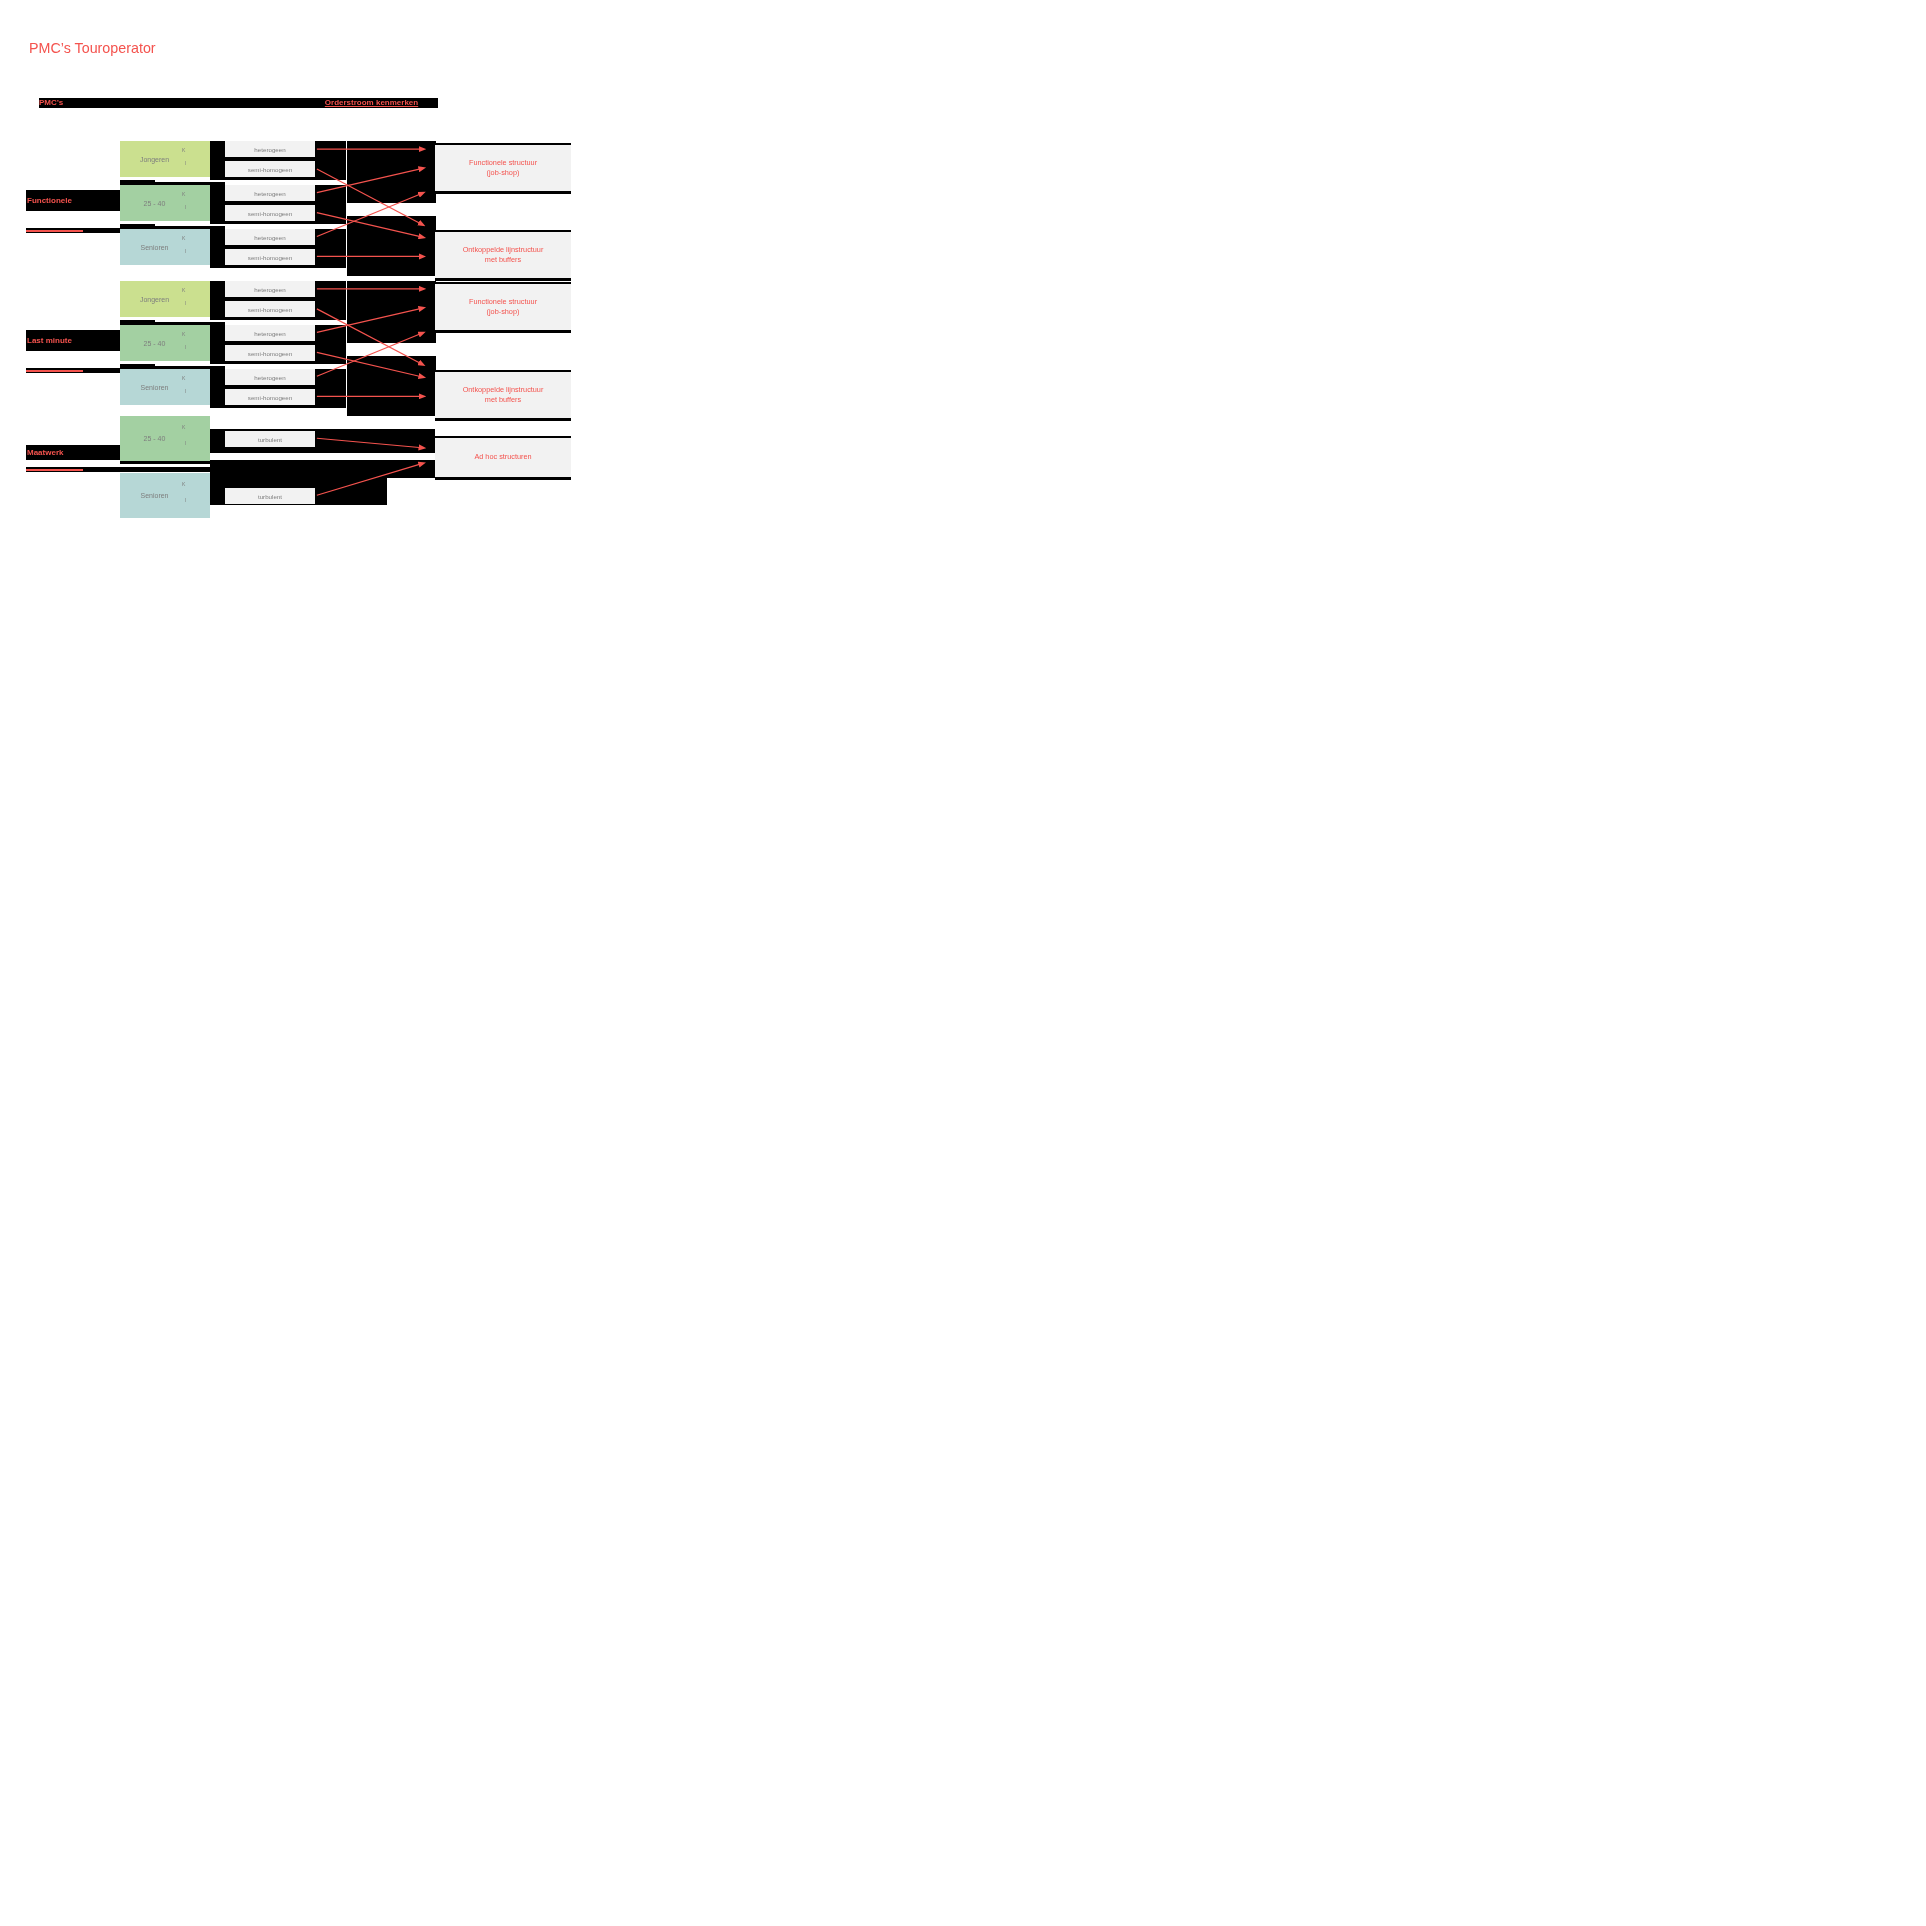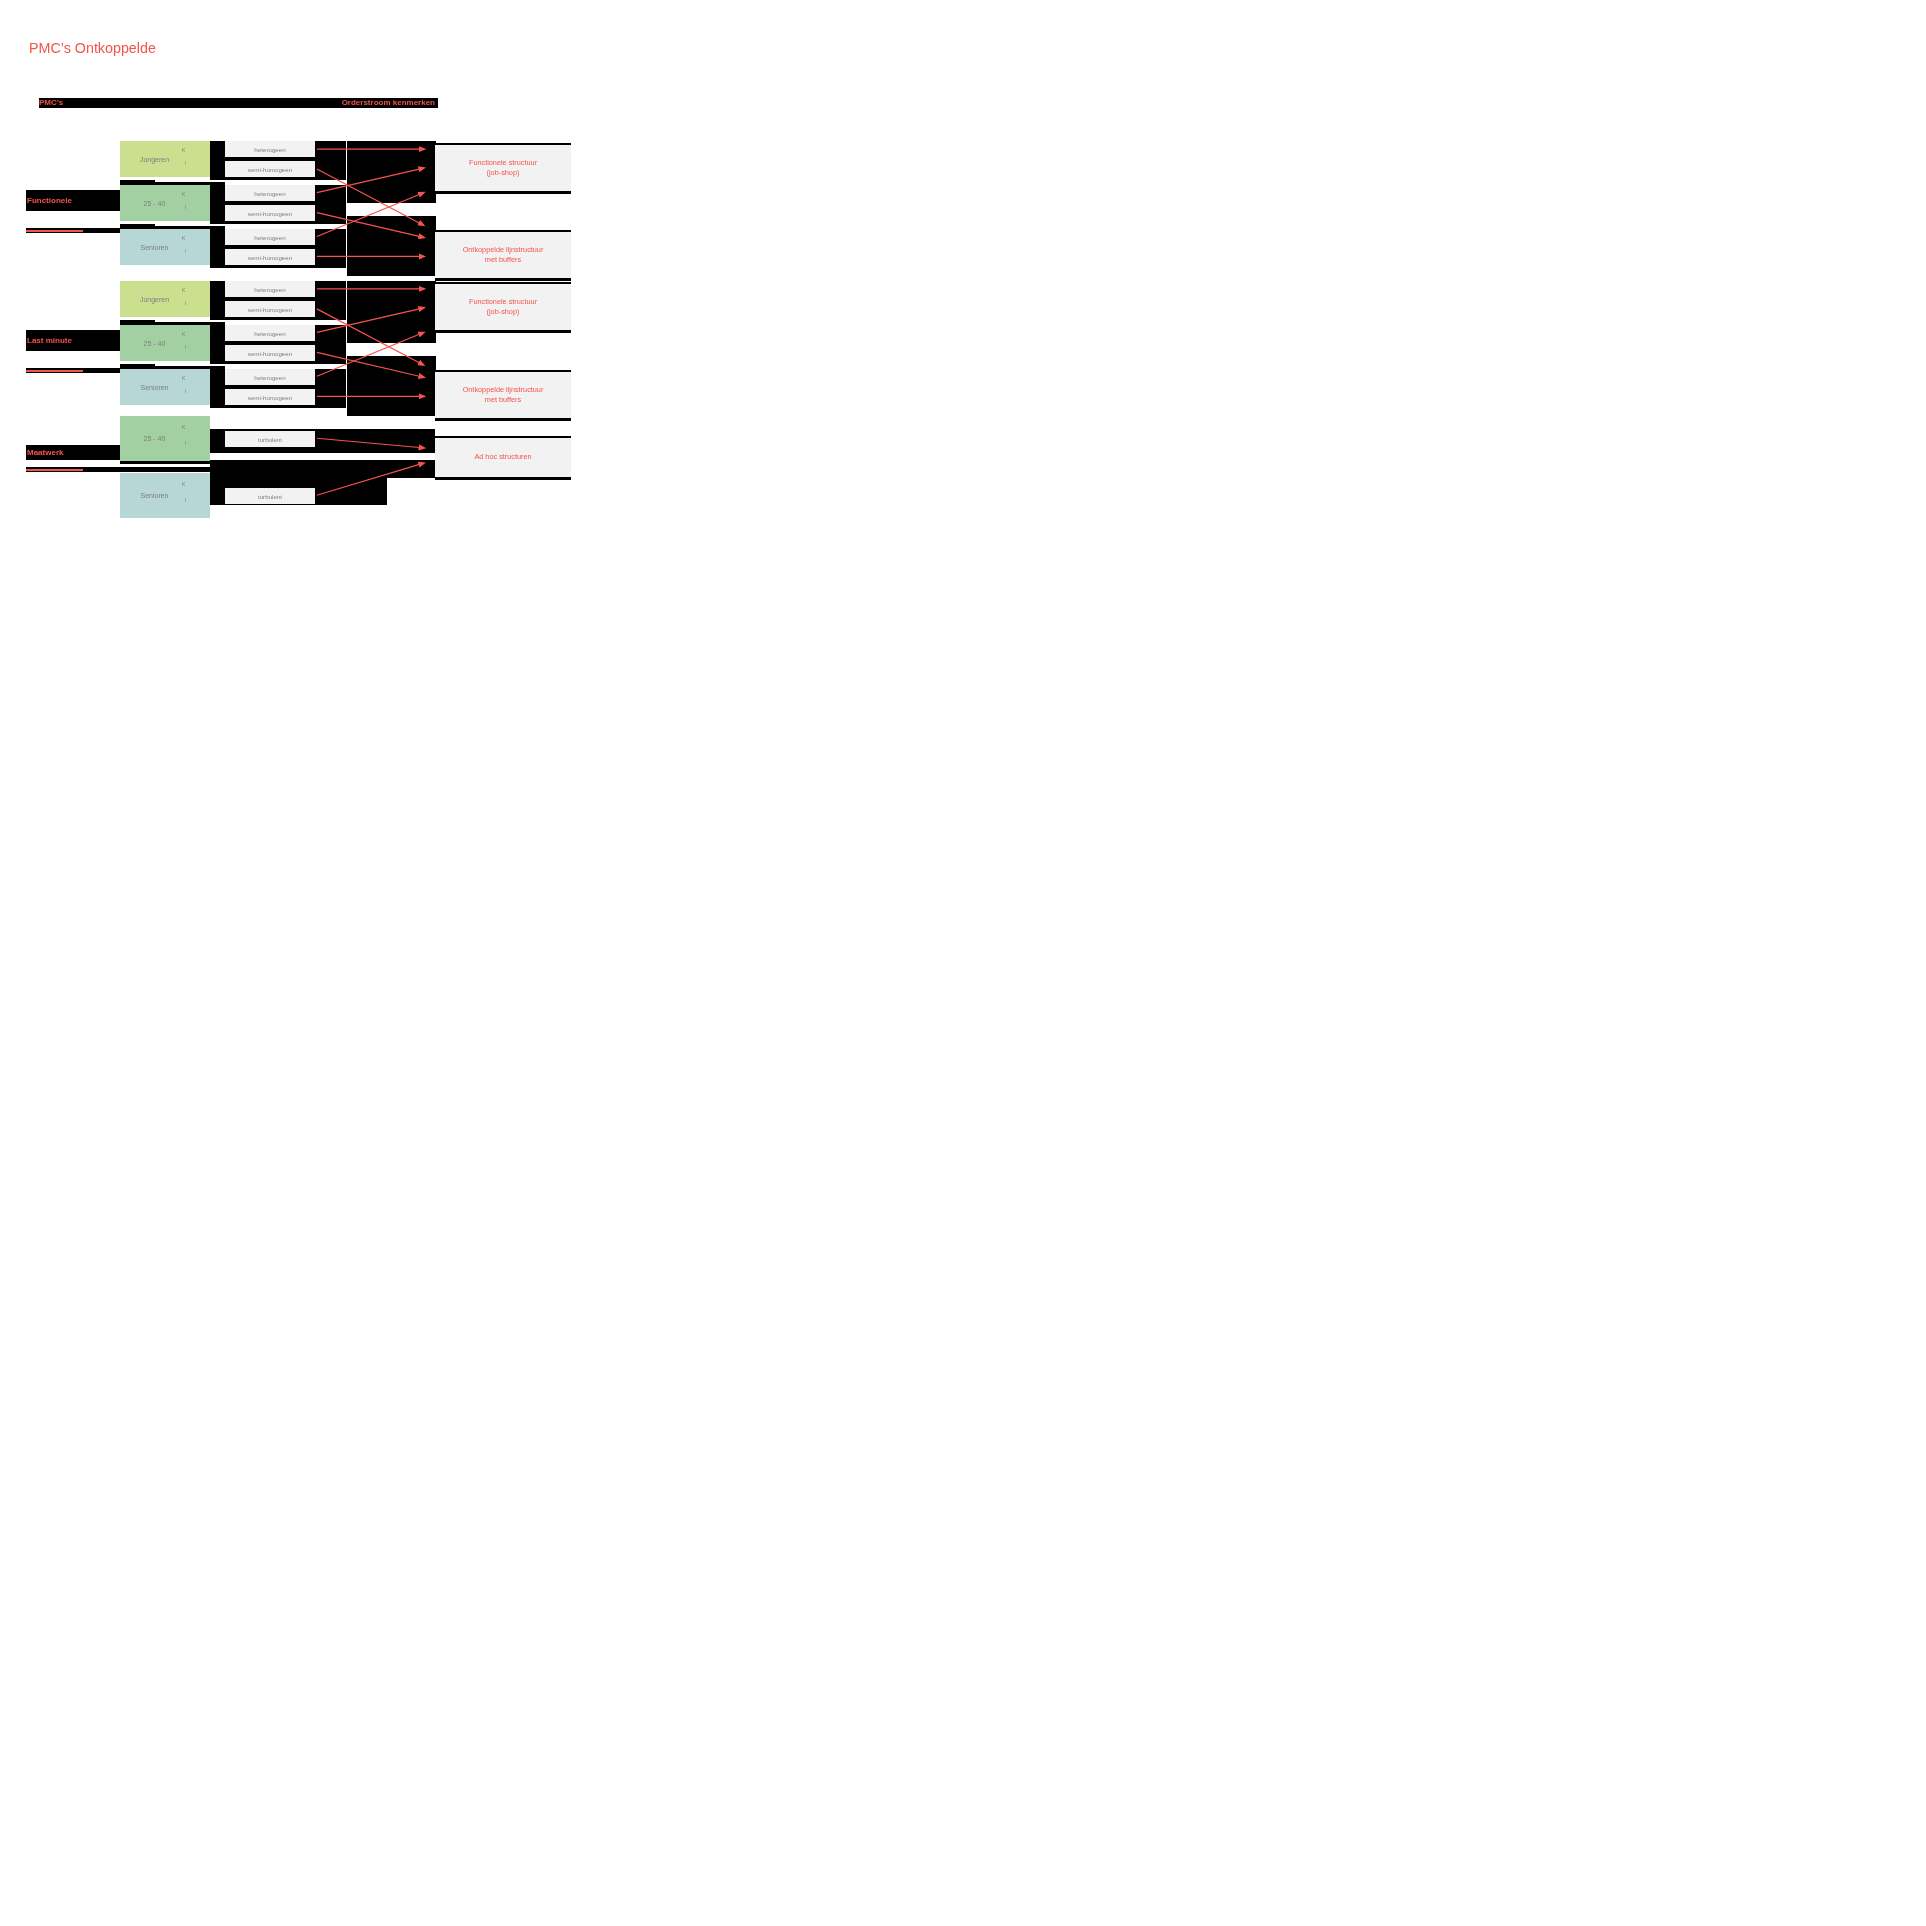--- a/index.html
+++ b/index.html
@@ -15,25 +15,25 @@
   .ki{font-size:5px;color:#7E7E7E;line-height:5px;}
   .rowbox{display:flex;align-items:center;justify-content:center;font-size:6.2px;color:#7E7E7E;}
   .outbox{display:flex;flex-direction:column;align-items:center;justify-content:center;
           font-size:7.3px;line-height:10.4px;text-align:center;}
   svg{position:absolute;left:0;top:0;z-index:30;}
 </style>
 </head>
 <body>
 
 <div id="canvas">
-  <div id="title" class="abs" style="left: 29px; top: 40px; color: rgb(244, 83, 78);">PMC’s Ontkoppelde</div>
+  <div id="title" class="abs" style="left: 29px; top: 40px; color: rgb(244, 83, 78);">PMC’s Touroperator</div>
 
   <div class="abs" style="left:39px;top:98px;width:399px;height:10.4px;background:#000;"></div>
   <div class="abs hdr" style="left: 39px; top: 98px; color: rgb(244, 83, 78);">PMC’s</div>
-  <div class="abs hdr" style="left: 308px; top: 98px; width: 127px; text-align: right; color: rgb(244, 83, 78);">Orderstroom kenmerken</div>
+  <div class="abs hdr" style="left: 308px; top: 98px; width: 127px; text-align: center; color: rgb(244, 83, 78); text-decoration: underline;">Orderstroom kenmerken</div>
 
   <div id="svg-holder">
       <svg width="596" height="538" viewBox="0 0 1546 1397">
         <defs>
           <marker id="ah" viewBox="0 0 10 8" refX="1" refY="4" markerWidth="20" markerHeight="16" markerUnits="userSpaceOnUse" orient="auto">
             <path d="M0,0 L10,4 L0,8 Z" fill="#F4534E"></path>
           </marker>
         </defs>
         <line x1="822" y1="387" x2="1088" y2="387" stroke="#F4534E" stroke-width="3.2" marker-end="url(#ah)"></line>
         <line x1="822" y1="439" x2="1088" y2="579" stroke="#F4534E" stroke-width="3.2" marker-end="url(#ah)"></line>

